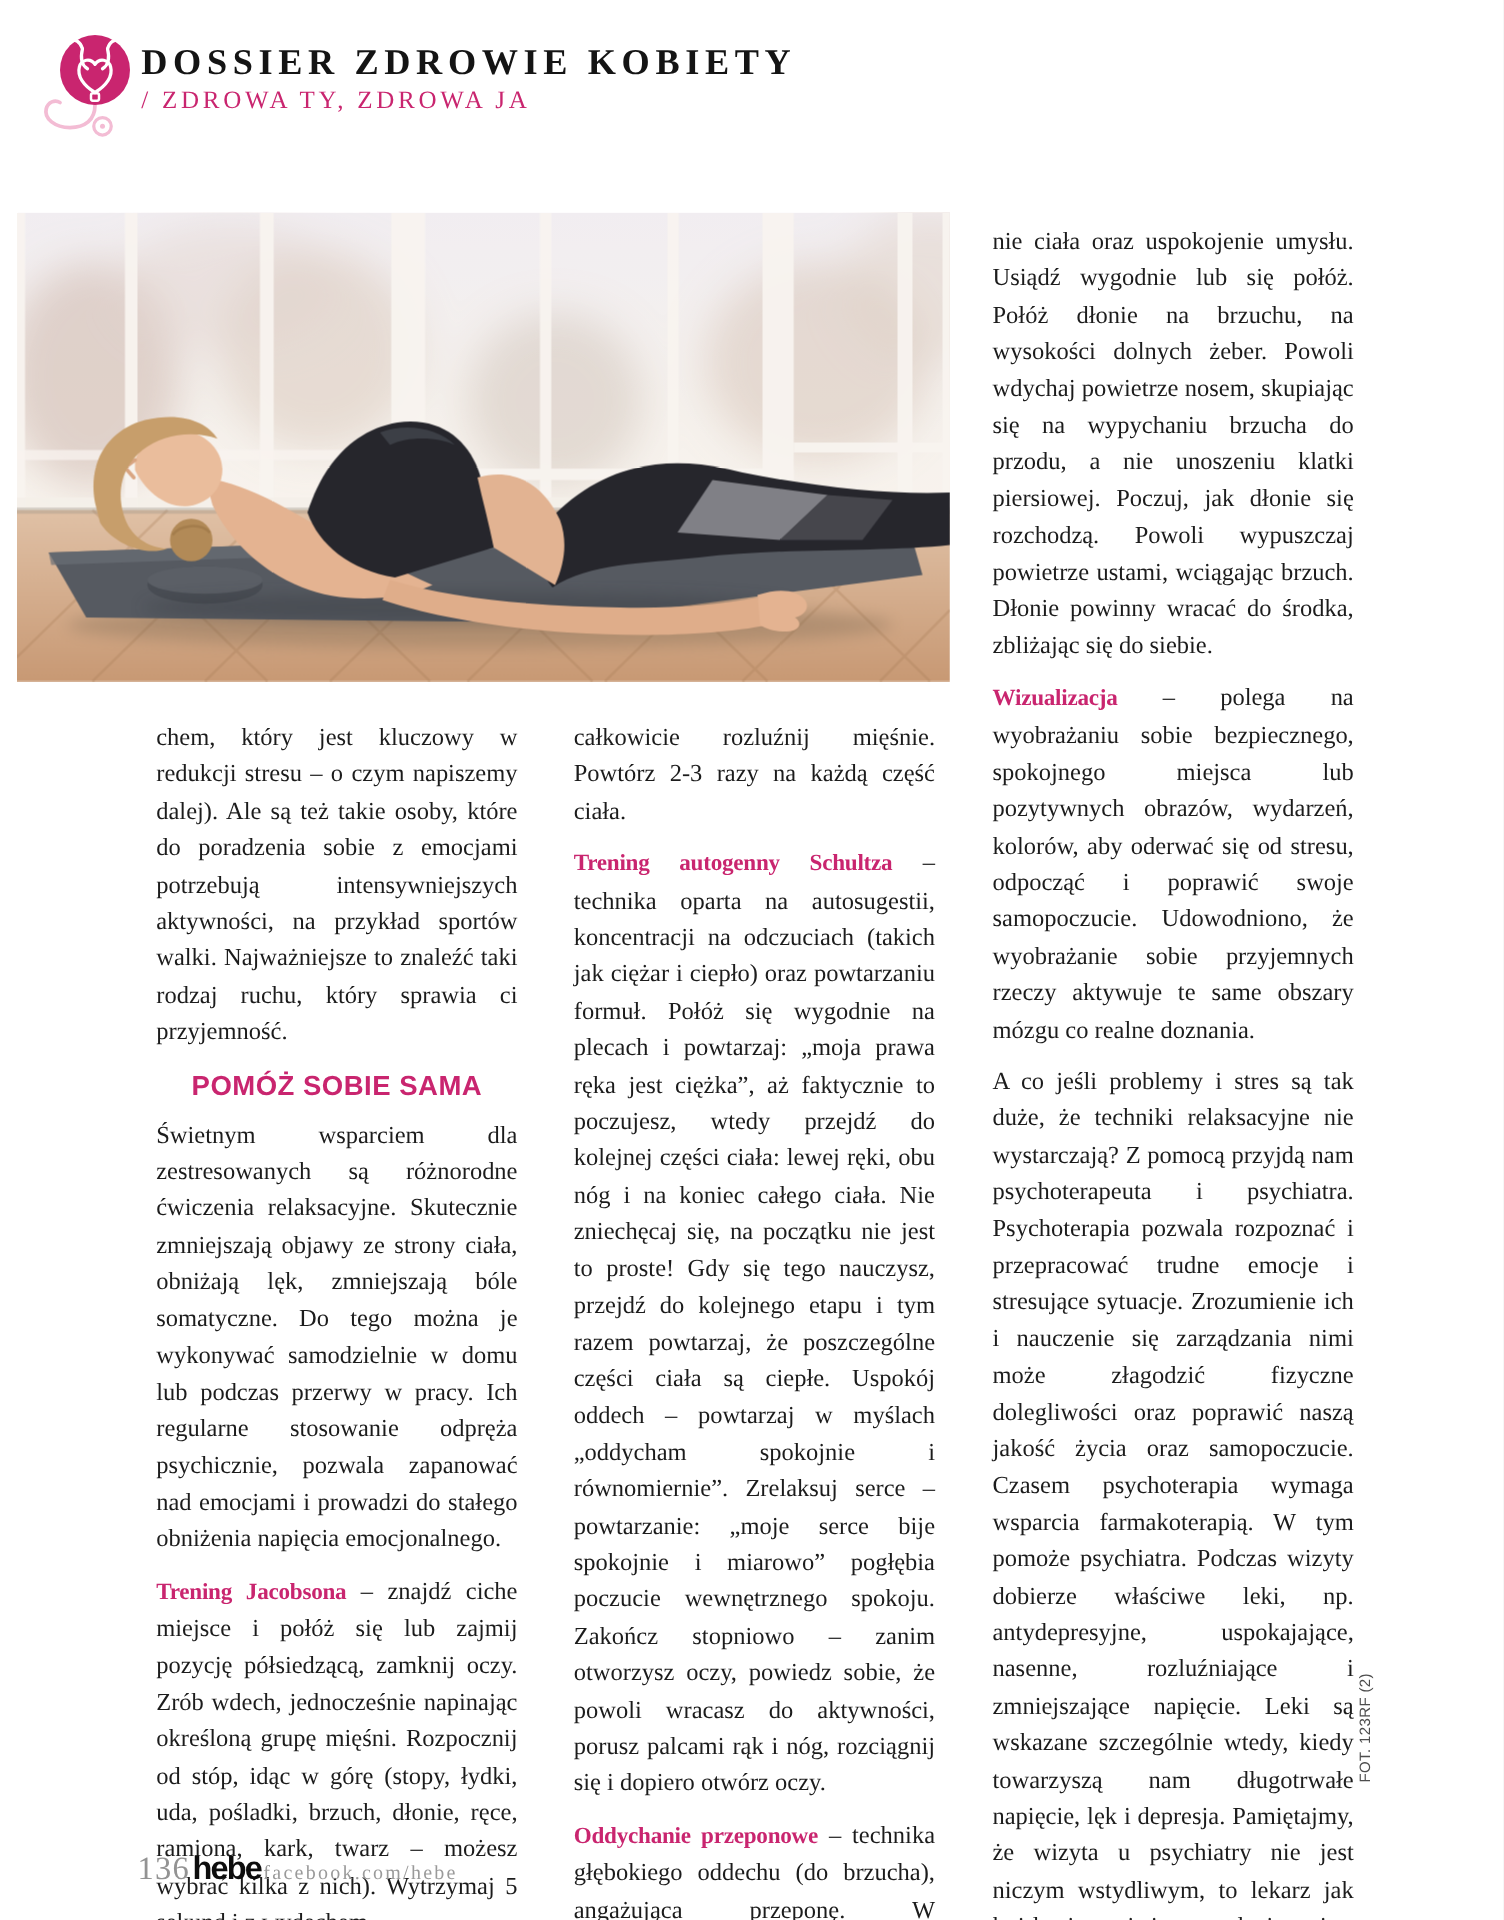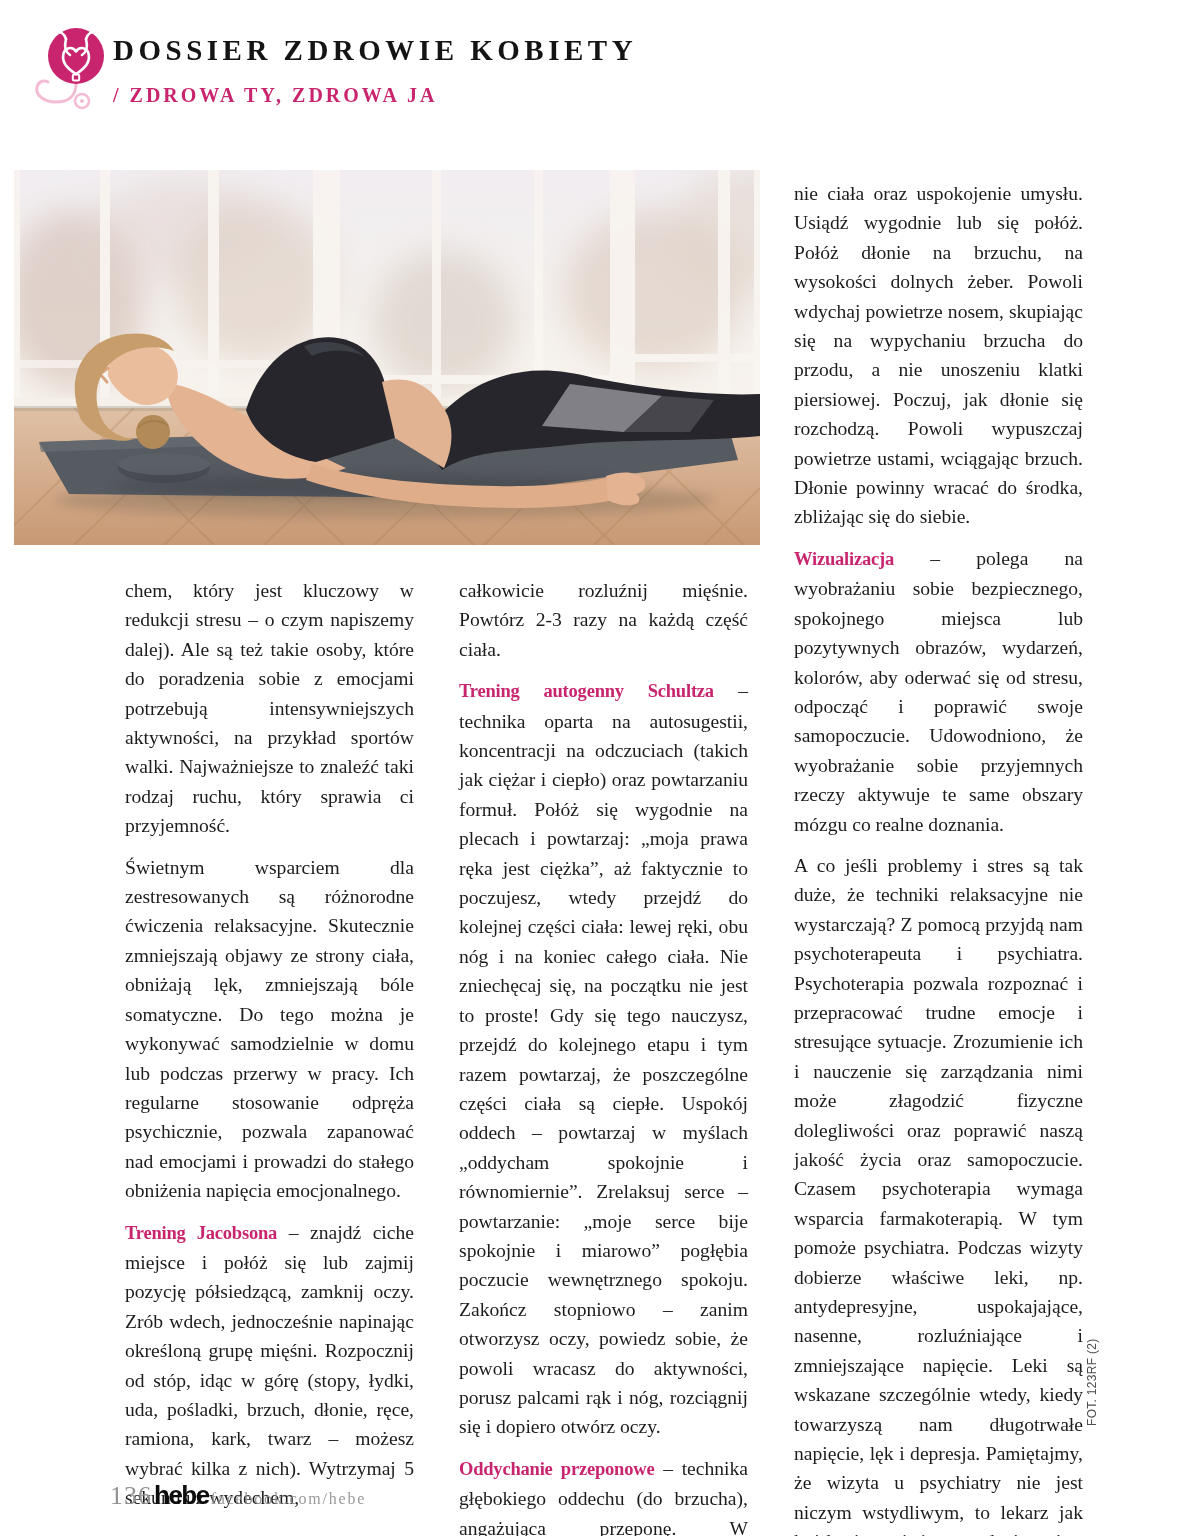--- a/index.html
+++ b/index.html
@@ -15,22 +15,22 @@
     font-family:"Liberation Serif",serif;color:var(--ink);
   }
   
   .hdr-icon{position:absolute;left:30px;top:22px;}
   .kicker{
     position:absolute;left:113px;top:34px;
     font-family:"Liberation Serif",serif;font-weight:700;
     font-size:29px;letter-spacing:4.5px;color:#141414;white-space:nowrap;
   }
   .subtitle{
-    position:absolute;left:113px;top:84px;
-    font-family:"Liberation Serif",serif;font-weight:700;
+    position:absolute;left:113px;top:69px;
+    font-family:"Liberation Serif",serif;font-weight:400;
     font-size:20px;letter-spacing:3px;color:var(--pink);white-space:nowrap;
   }
   
   .photo{position:absolute;left:14px;top:170px;width:746px;height:375px;overflow:hidden;}
   .photo svg{display:block;width:100%;height:100%;}
   
   .col{
     position:absolute;width:313px;
     font-size:19.6px;line-height:29.4px;text-align:justify;
   }
@@ -185,20 +185,21 @@
       <path d="M94 198 L86 204 L93 212" fill="none" stroke="#d9a582" stroke-width="3" stroke-linecap="round"></path>
 
       <path d="M62 232 C56 200, 72 174, 102 166 C132 159, 152 168, 160 181 C141 174, 116 177, 100 190 C84 203, 79 222, 85 242 C90 259, 104 268, 120 269 C99 276, 74 262, 66 248 Z" fill="#c79e6b"></path>
       <circle cx="139" cy="262" r="17" fill="#b28a57"></circle>
       <path d="M124 258 C130 250, 146 248, 154 256" fill="none" stroke="#9e7747" stroke-width="2" opacity="0.7"></path>
     </svg>
   </div>
 
   <div class="col col1">
       <p class="body-p">chem, który jest kluczowy w redukcji stresu – o czym napiszemy dalej). Ale są też takie osoby, które do poradzenia sobie z emocjami potrzebują intensywniejszych aktywności, na przykład sportów walki. Najważniejsze to znaleźć taki rodzaj ruchu, który sprawia ci przyjemność.</p>
+      <div class="col-heading">POMÓŻ SOBIE SAMA</div>
       <p class="body-p">Świetnym wsparciem dla zestresowanych są różnorodne ćwiczenia relaksacyjne. Skutecznie zmniejszają objawy ze strony ciała, obniżają lęk, zmniejszają bóle somatyczne. Do tego można je wykonywać samodzielnie w domu lub podczas przerwy w pracy. Ich regularne stosowanie odpręża psychicznie, pozwala zapanować nad emocjami i prowadzi do stałego obniżenia napięcia emocjonalnego.</p>
       <p class="body-p"><strong class="lead">Trening Jacobsona</strong> – znajdź ciche miejsce i połóż się lub zajmij pozycję półsiedzącą, zamknij oczy. Zrób wdech, jednocześnie napinając określoną grupę mięśni. Rozpocznij od stóp, idąc w górę (stopy, łydki, uda, pośladki, brzuch, dłonie, ręce, ramiona, kark, twarz – możesz wybrać kilka z nich). Wytrzymaj 5 sekund i z wydechem,</p>
     </div>
   <div class="col col2">
       <p class="body-p">całkowicie rozluźnij mięśnie. Powtórz 2-3 razy na każdą część ciała.</p>
       <p class="body-p"><strong class="lead">Trening autogenny Schultza</strong> – technika oparta na autosugestii, koncentracji na odczuciach (takich jak ciężar i ciepło) oraz powtarzaniu formuł. Połóż się wygodnie na plecach i powtarzaj: „moja prawa ręka jest ciężka”, aż faktycznie to poczujesz, wtedy przejdź do kolejnej części ciała: lewej ręki, obu nóg i na koniec całego ciała. Nie zniechęcaj się, na początku nie jest to proste! Gdy się tego nauczysz, przejdź do kolejnego etapu i tym razem powtarzaj, że poszczególne części ciała są ciepłe. Uspokój oddech – powtarzaj w myślach „oddycham spokojnie i równomiernie”. Zrelaksuj serce – powtarzanie: „moje serce bije spokojnie i miarowo” pogłębia poczucie wewnętrznego spokoju. Zakończ stopniowo – zanim otworzysz oczy, powiedz sobie, że powoli wracasz do aktywności, porusz palcami rąk i nóg, rozciągnij się i dopiero otwórz oczy.</p>
       <p class="body-p"><strong class="lead">Oddychanie przeponowe</strong> – technika głębokiego oddechu (do brzucha), angażująca przeponę. W przeciwieństwie do oddechu płytkiego (piersiowego), pozwala m.in. na pełniejsze dotlenienie, redukcję stresu i ogólne rozluźnie-</p>
     </div>
   <div class="col col3">
       <p class="body-p">nie ciała oraz uspokojenie umysłu. Usiądź wygodnie lub się połóż. Połóż dłonie na brzuchu, na wysokości dolnych żeber. Powoli wdychaj powietrze nosem, skupiając się na wypychaniu brzucha do przodu, a nie unoszeniu klatki piersiowej. Poczuj, jak dłonie się rozchodzą. Powoli wypuszczaj powietrze ustami, wciągając brzuch. Dłonie powinny wracać do środka, zbliżając się do siebie.</p>

